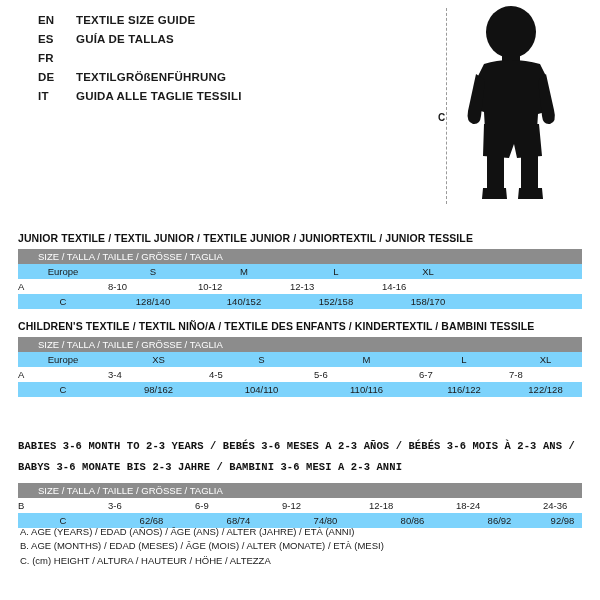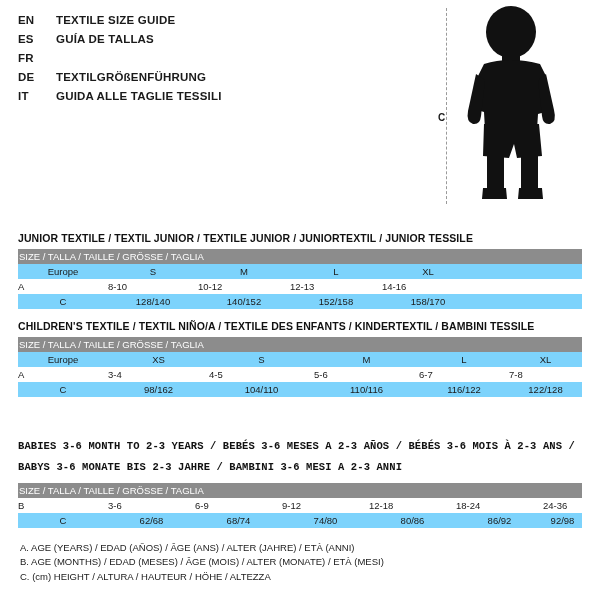--- a/index.html
+++ b/index.html
@@ -17,21 +17,21 @@
   .page {
     position: relative;
     width: 600px;
     height: 600px;
     box-sizing: border-box;
   }
 
   
   .header {
     position: absolute;
-    left: 18px;
+    left: 38px;
     top: 14px;
     width: 420px;
   }
   .header-row {
     display: flex;
     align-items: baseline;
     height: 19px;
   }
   .header-lang {
     width: 38px;
@@ -108,41 +108,41 @@
     color: #1a1a1a;
   }
   tr.band td {
     background: #8c8c8c;
     color: #ffffff;
     font-size: 9.5px;
     height: 15px;
     font-weight: normal;
   }
   tr.band td.band-label {
-    padding-left: 1px;
+    padding-left: 20px;
   }
   tr.shade td {
     background: #7dd3fc;
     text-align: center;
   }
   tr.plain td {
     background: #ffffff;
   }
   td.col-label {
     padding-left: 4px;
   }
   td.val {
     padding-left: 2px;
   }
 
   
   .footer {
     position: absolute;
     left: 20px;
-    bottom: 16px;
+    bottom: 32px;
     width: 560px;
   }
   .footer-line {
     font-size: 9.5px;
     line-height: 14.5px;
     color: #1a1a1a;
   }
 </style>
 </head>
 <body>

